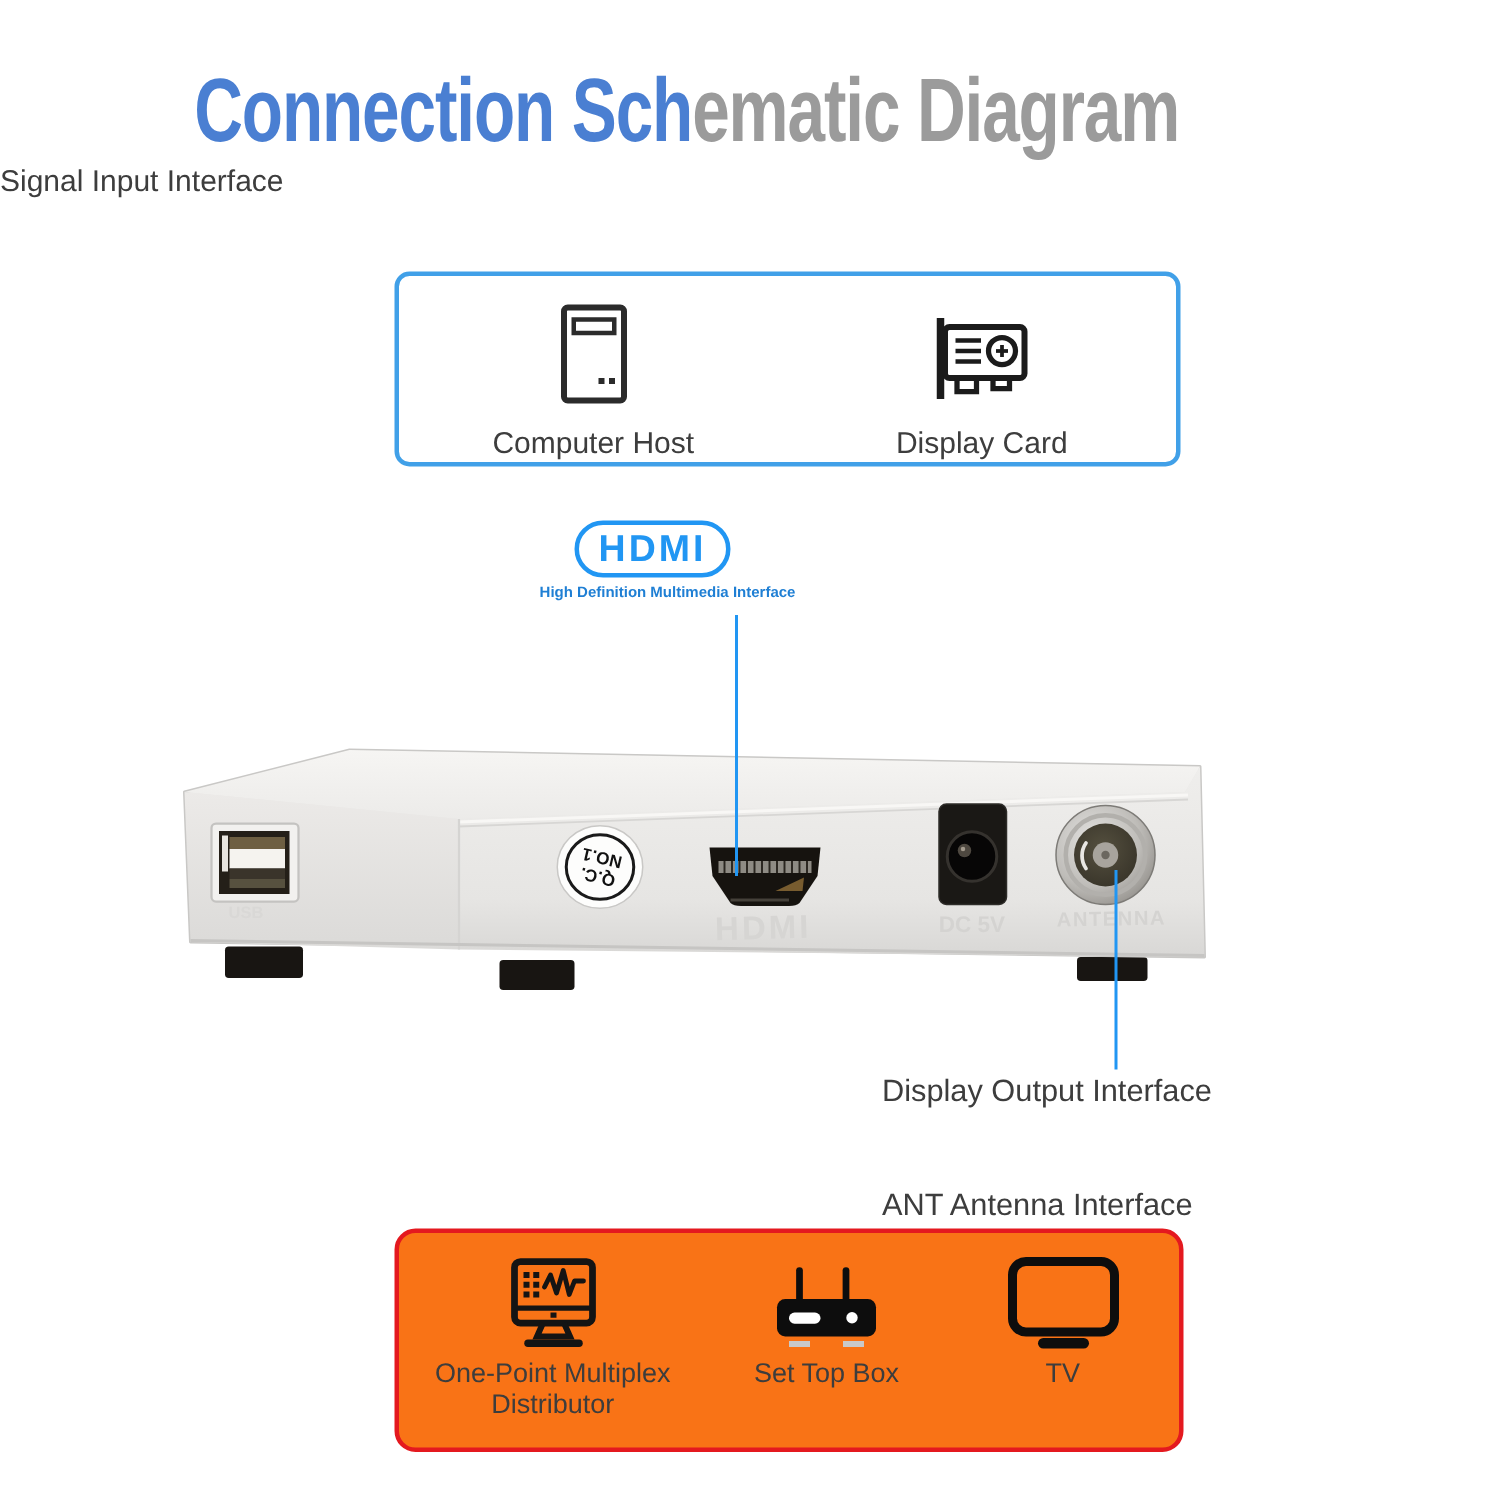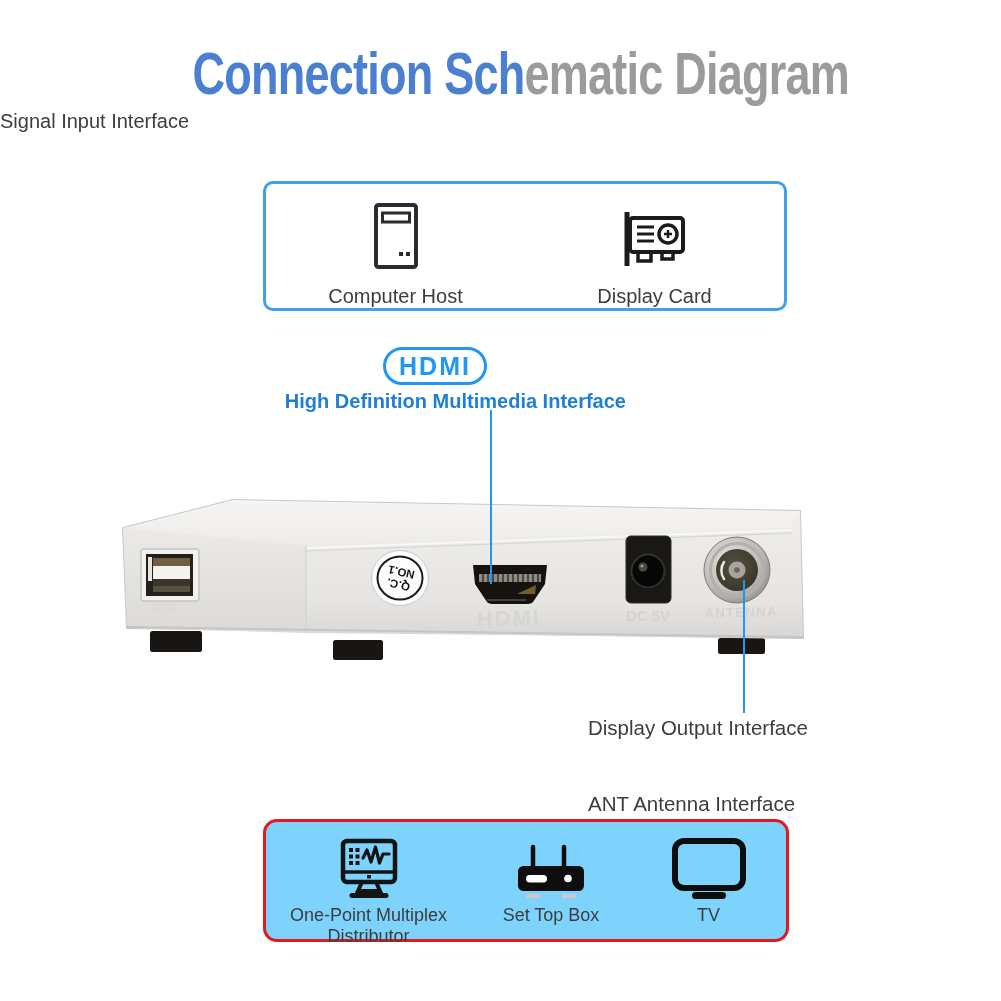--- a/index.html
+++ b/index.html
@@ -5,53 +5,53 @@
   :root{
     --title-blue:#4a7fd2; --title-gray:#9b9b9b; --text-dark:#3d3d3d;
     --accent-blue:#2196f3; --caption-blue:#1f7fd4;
     --input-box-border:#41a0e8; --output-box-border:#e4191f; --icon-ink:#1a1a1a;
   }
   *{box-sizing:border-box;}
   html,body{margin:0;padding:0;background:#fff;}
   body{width:1001px;height:1001px;font-family:"Liberation Sans",sans-serif;color:var(--text-dark);}
   .page{position:relative;width:1001px;height:1001px;background:#fff;overflow:hidden;}
 
-  .title{position:absolute;top:44px;left:0;width:100%;text-align:center;white-space:nowrap;}
+  .title{position:absolute;top:44px;left:0;width:100%;white-space:nowrap;}
   .title-inner{display:inline-block;position:relative;left:20px;transform:scaleX(0.75);transform-origin:50% 50%;
     font-size:60px;font-weight:800;letter-spacing:-1px;line-height:1;}
   .title-part1{color:var(--title-blue);}
   .title-part2{color:var(--title-gray);}
 
   .subtitle{position:absolute;top:110px;left:0;right:44px;font-size:20px;color:var(--text-dark);}
 
   .input-box{position:absolute;left:263px;top:181px;width:524px;height:130px;border:3px solid var(--input-box-border);
     border-radius:10px;display:flex;background:#fff;}
   .box-item{flex:1;display:flex;flex-direction:column;align-items:center;padding-top:16px;justify-content:space-between;}
   .icon-slot{height:70px;display:flex;align-items:flex-end;justify-content:center;}
   .box-label{margin-top:8px;font-size:20px;color:var(--text-dark);}
 
   .hdmi-pill{position:absolute;left:383px;top:347px;width:104px;height:38px;border:3.5px solid var(--accent-blue);
     border-radius:22px;display:flex;align-items:center;justify-content:center;
     font-size:25px;font-weight:700;letter-spacing:2px;color:var(--accent-blue);background:#fff;}
-  .hdmi-caption{position:absolute;top:390px;left:264px;width:362px;text-align:right;
-    font-size:20px;font-weight:700;color:var(--caption-blue);}
+  .hdmi-caption{position:absolute;top:390px;left:264px;width:362px;text-align:center;
+    font-size:10px;font-weight:700;color:var(--caption-blue);}
 
   .vline{position:absolute;width:2px;background:var(--accent-blue);z-index:3;}
   .vline1{left:490px;top:410px;height:174px;}
   .vline2{left:743px;top:580px;height:133px;}
 
   .device{position:absolute;left:112px;top:488px;z-index:1;}
   .device text{font-family:"Liberation Sans",sans-serif;}
 
   .out-label{position:absolute;left:588px;font-size:20.5px;color:var(--text-dark);white-space:nowrap;}
   .out-label-1{top:716px;}
   .out-label-2{top:792px;}
 
-  .output-box{position:absolute;left:263px;top:819px;width:526px;height:123px;border:3px solid var(--output-box-border);
-    border-radius:14px;display:grid;grid-template-columns:205px 160px 1fr;padding-top:12px;background:#7dd3fc;}
+  .output-box{position:absolute;left:263px;top:819px;width:526px;height:149px;border:3px solid var(--output-box-border);
+    border-radius:14px;display:grid;grid-template-columns:205px 160px 1fr;padding-top:12px;background:#f97316;}
   .output-item{display:flex;flex-direction:column;align-items:center;}
   .output-item .icon-slot{height:66px;}
   .output-label{margin-top:5px;font-size:18px;color:var(--text-dark);text-align:center;max-width:180px;line-height:1.18;}
 </style>
 </head>
 <body>
 
 <div class="page">
 
   <div class="title">

